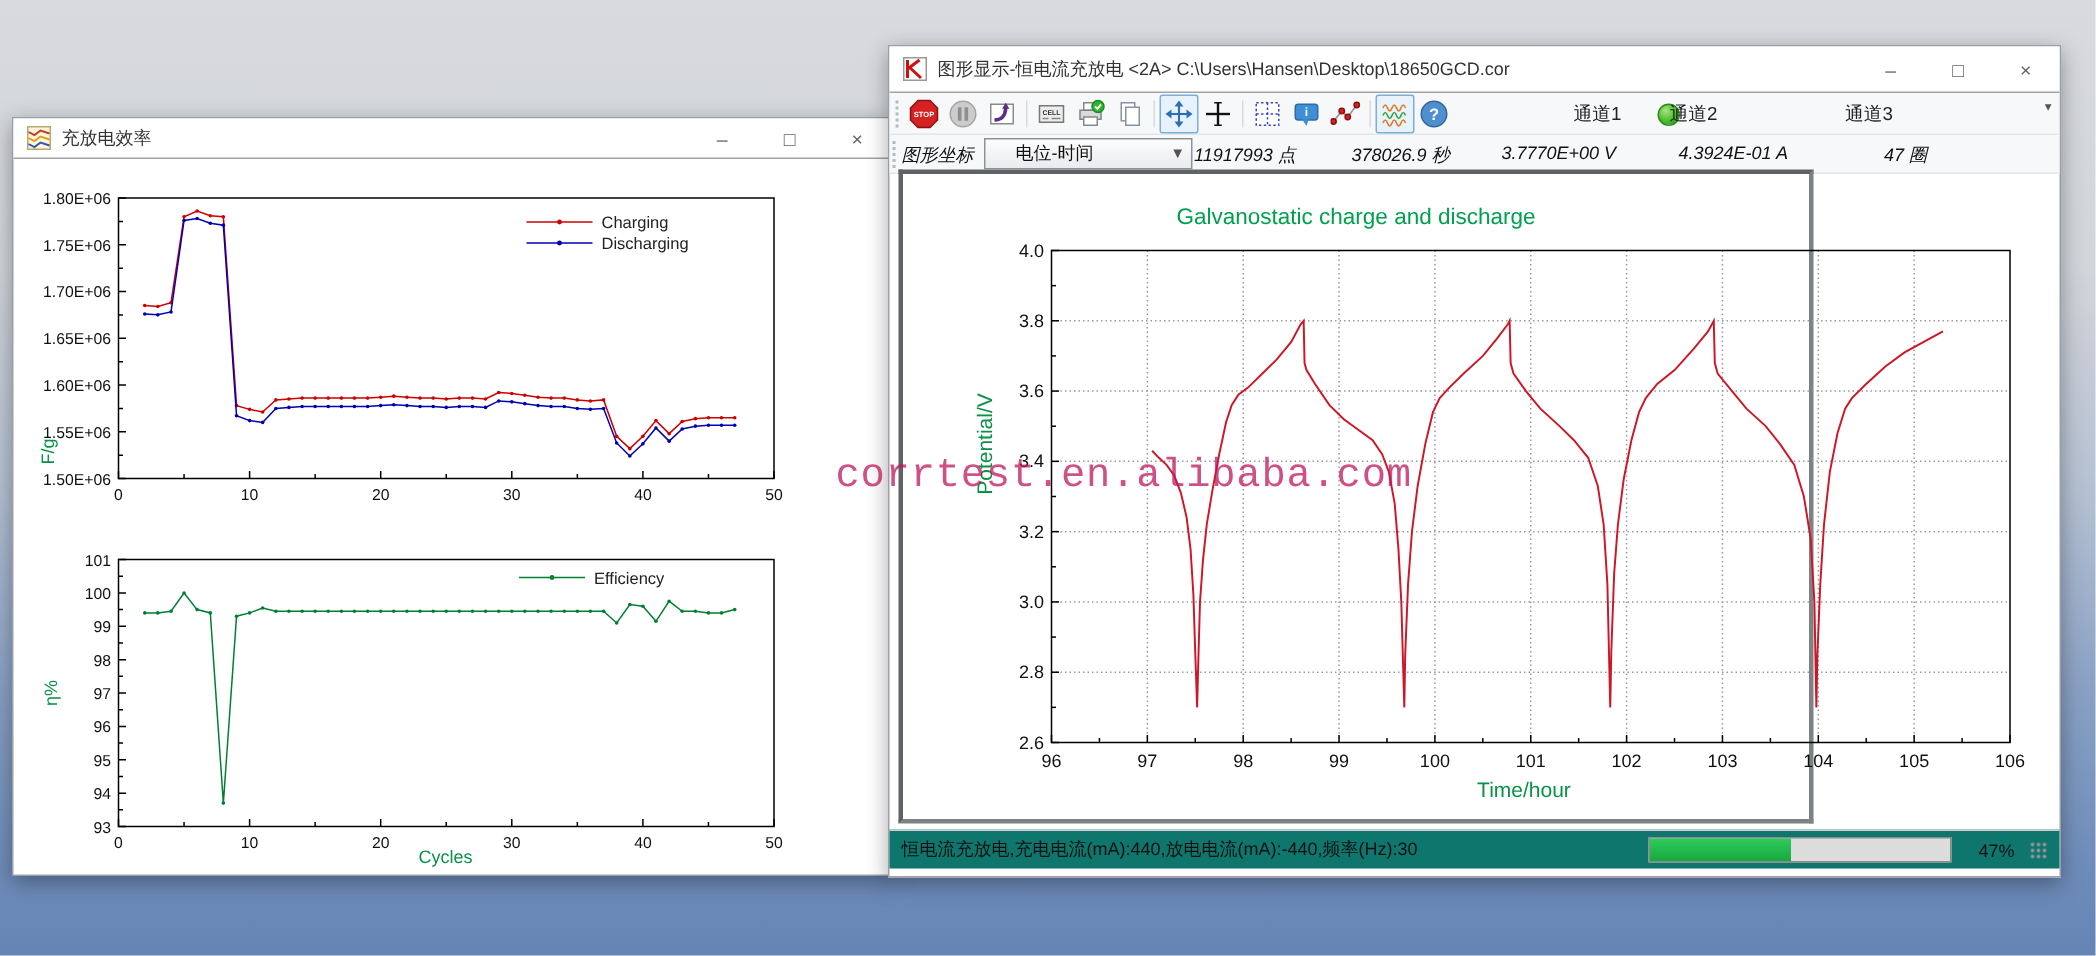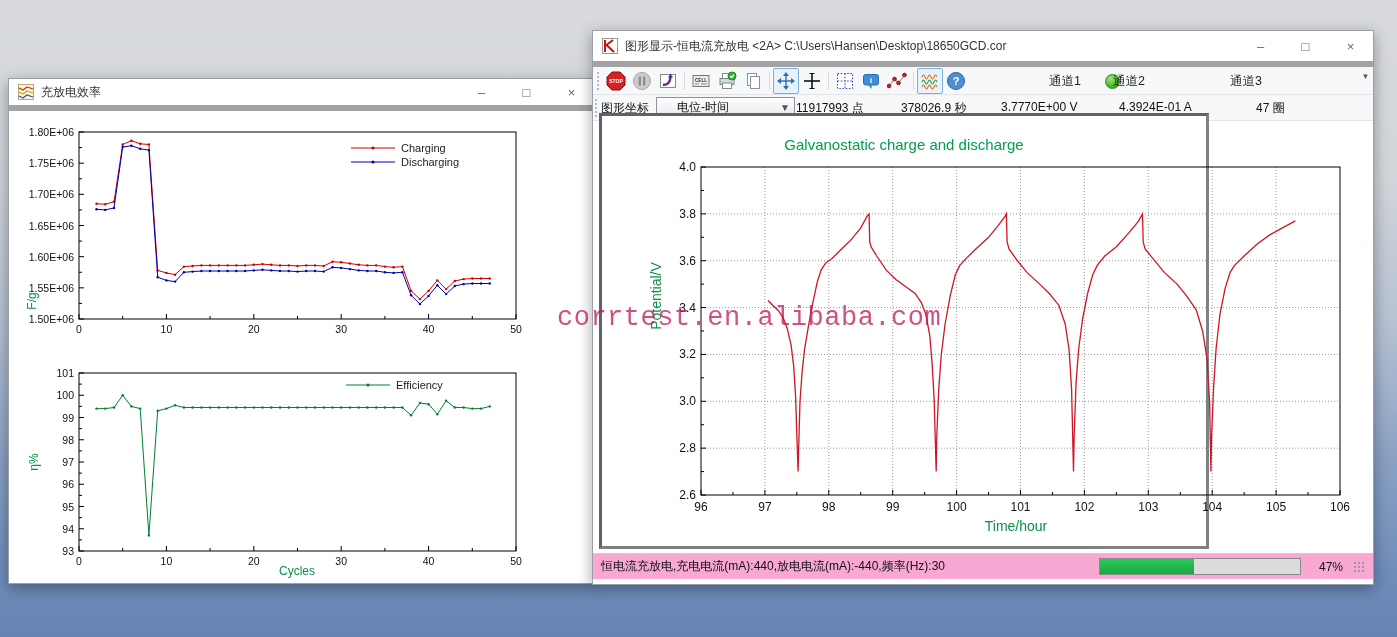--- a/index.html
+++ b/index.html
@@ -1,20 +1,20 @@
 <!DOCTYPE html>
 <html><head>
 <meta charset="utf-8">
 <style>
   html,body{margin:0;padding:0;}
   body{width:1397px;height:637px;overflow:hidden;position:relative;
        font-family:"Liberation Sans","DejaVu Sans",sans-serif;
        background:linear-gradient(180deg,#d8dade 0%,#d2d5da 28%,#b4c0d2 52%,#8aa1c4 72%,#6f8dba 90%,#6584b4 100%);}
   .window{position:absolute;background:#fff;border:1px solid #9aa0a8;box-shadow:0 4px 14px rgba(0,0,0,.35);}
-  .titlebar{display:flex;align-items:center;background:#fff;border-bottom:6px solid #a3a3a3;}
+  .titlebar{display:flex;align-items:center;background:#fff;border-bottom:1px solid #a3a3a3;}
   .title-text{font-size:12px;color:#333;margin-left:7px;white-space:nowrap;}
   .win-controls{margin-left:auto;display:flex;height:100%;}
   .win-btn{width:45px;display:flex;align-items:center;justify-content:center;color:#666;font-size:13px;}
   .win-icon{width:16px;height:16px;margin-left:9px;flex:0 0 auto;}
   
   #left-win{left:8px;top:78px;width:585px;height:504px;z-index:1;}
   #left-win .titlebar{height:26px;text-align:center;}
   .axis-label{position:absolute;color:#0a9148;font-size:12px;}
   .rot{transform:translate(-50%,-50%) rotate(-90deg);white-space:nowrap;}
   
@@ -22,28 +22,28 @@
   #right-win .titlebar{height:30px;}
   .toolbar{height:27px;display:flex;align-items:center;background:#f7f8f9;border-bottom:1px solid #e4e5e7;position:relative;padding-left:2px;}
   .grip{border-left:2px dotted #b6bac0;height:18px;margin:0 4px 0 2px;}
   .tool-btn{width:24px;height:24px;display:flex;align-items:center;justify-content:center;border:1px solid transparent;border-radius:2px;}
   .tool-btn.sel{border:1px solid #7ab0e0;background:#e7f2fc;}
   .tool-sep{border-left:1px solid #d7d9dc;height:18px;margin:0 3px;}
   .channels span.ch{position:absolute;top:6px;font-size:12.5px;color:#222;}
   .ch-dot{position:absolute;width:13px;height:13px;border-radius:50%;top:7px;
           background:radial-gradient(circle at 35% 30%,#a5e57a,#41b727 60%,#2f9a18);border:1px solid #2c8a18;}
   .coordbar{height:25px;display:flex;align-items:center;background:#f7f8f9;border-bottom:1px solid #e4e5e7;font-size:12px;color:#111;position:relative;}
-  .coord-item{position:absolute;top:5px;white-space:nowrap;}
+  .coord-item{position:absolute;top:5px;white-space:nowrap;font-style:italic;}
   .dropdown{position:absolute;left:63px;top:2px;width:117px;height:19px;display:flex;align-items:center;
             background:linear-gradient(#fdfdfd,#e9ebee);border:1px solid #8a939c;font-size:12px;padding-left:20px;color:#111;}
   .dropdown .chev{margin-left:auto;margin-right:4px;color:#555;font-size:10px;}
   .chart-panel{position:absolute;left:6px;top:82px;width:610px;height:436px;background:#fff;
                border:3px solid #7e8284;border-top-color:#5f6366;border-left-color:#5f6366;box-sizing:border-box;}
   .gcd-title{position:absolute;left:0;right:0;top:20px;text-align:center;color:#00a04e;font-size:15px;}
-  .statusbar{position:absolute;left:0;right:0;top:522px;height:26px;background:#f9a8d4;border-top:1px solid #cfcfcf;
+  .statusbar{position:absolute;left:0;right:0;top:522px;height:26px;background:#0f766e;border-top:1px solid #cfcfcf;
              display:flex;align-items:center;font-size:12px;color:#111;padding:0 8px;box-sizing:border-box;}
   .progress{width:200px;height:15px;border:1px solid #8a8a8a;background:#dcdcdc;margin-left:auto;}
   .progress-fill{height:100%;background:linear-gradient(#2fca5b,#17a93f);}
   .pct{width:34px;text-align:right;margin:0 6px 0 8px;}
   .grip-dots{width:12px;height:12px;margin-left:4px;
      background:radial-gradient(circle,#9a9a9a 1px,transparent 1.2px) 0 0/4px 4px;}
   .watermark{position:absolute;left:557px;top:303px;z-index:3;font-size:27px;color:#be185d;opacity:.75;
              letter-spacing:.5px;pointer-events:none;font-family:Liberation Mono, monospace;}
   svg text{font-family:"Liberation Sans","DejaVu Sans",sans-serif;}
   .overflow-btn{position:absolute;right:1px;top:5px;width:13px;height:17px;color:#555;font-size:9px;line-height:8px;text-align:center;}

